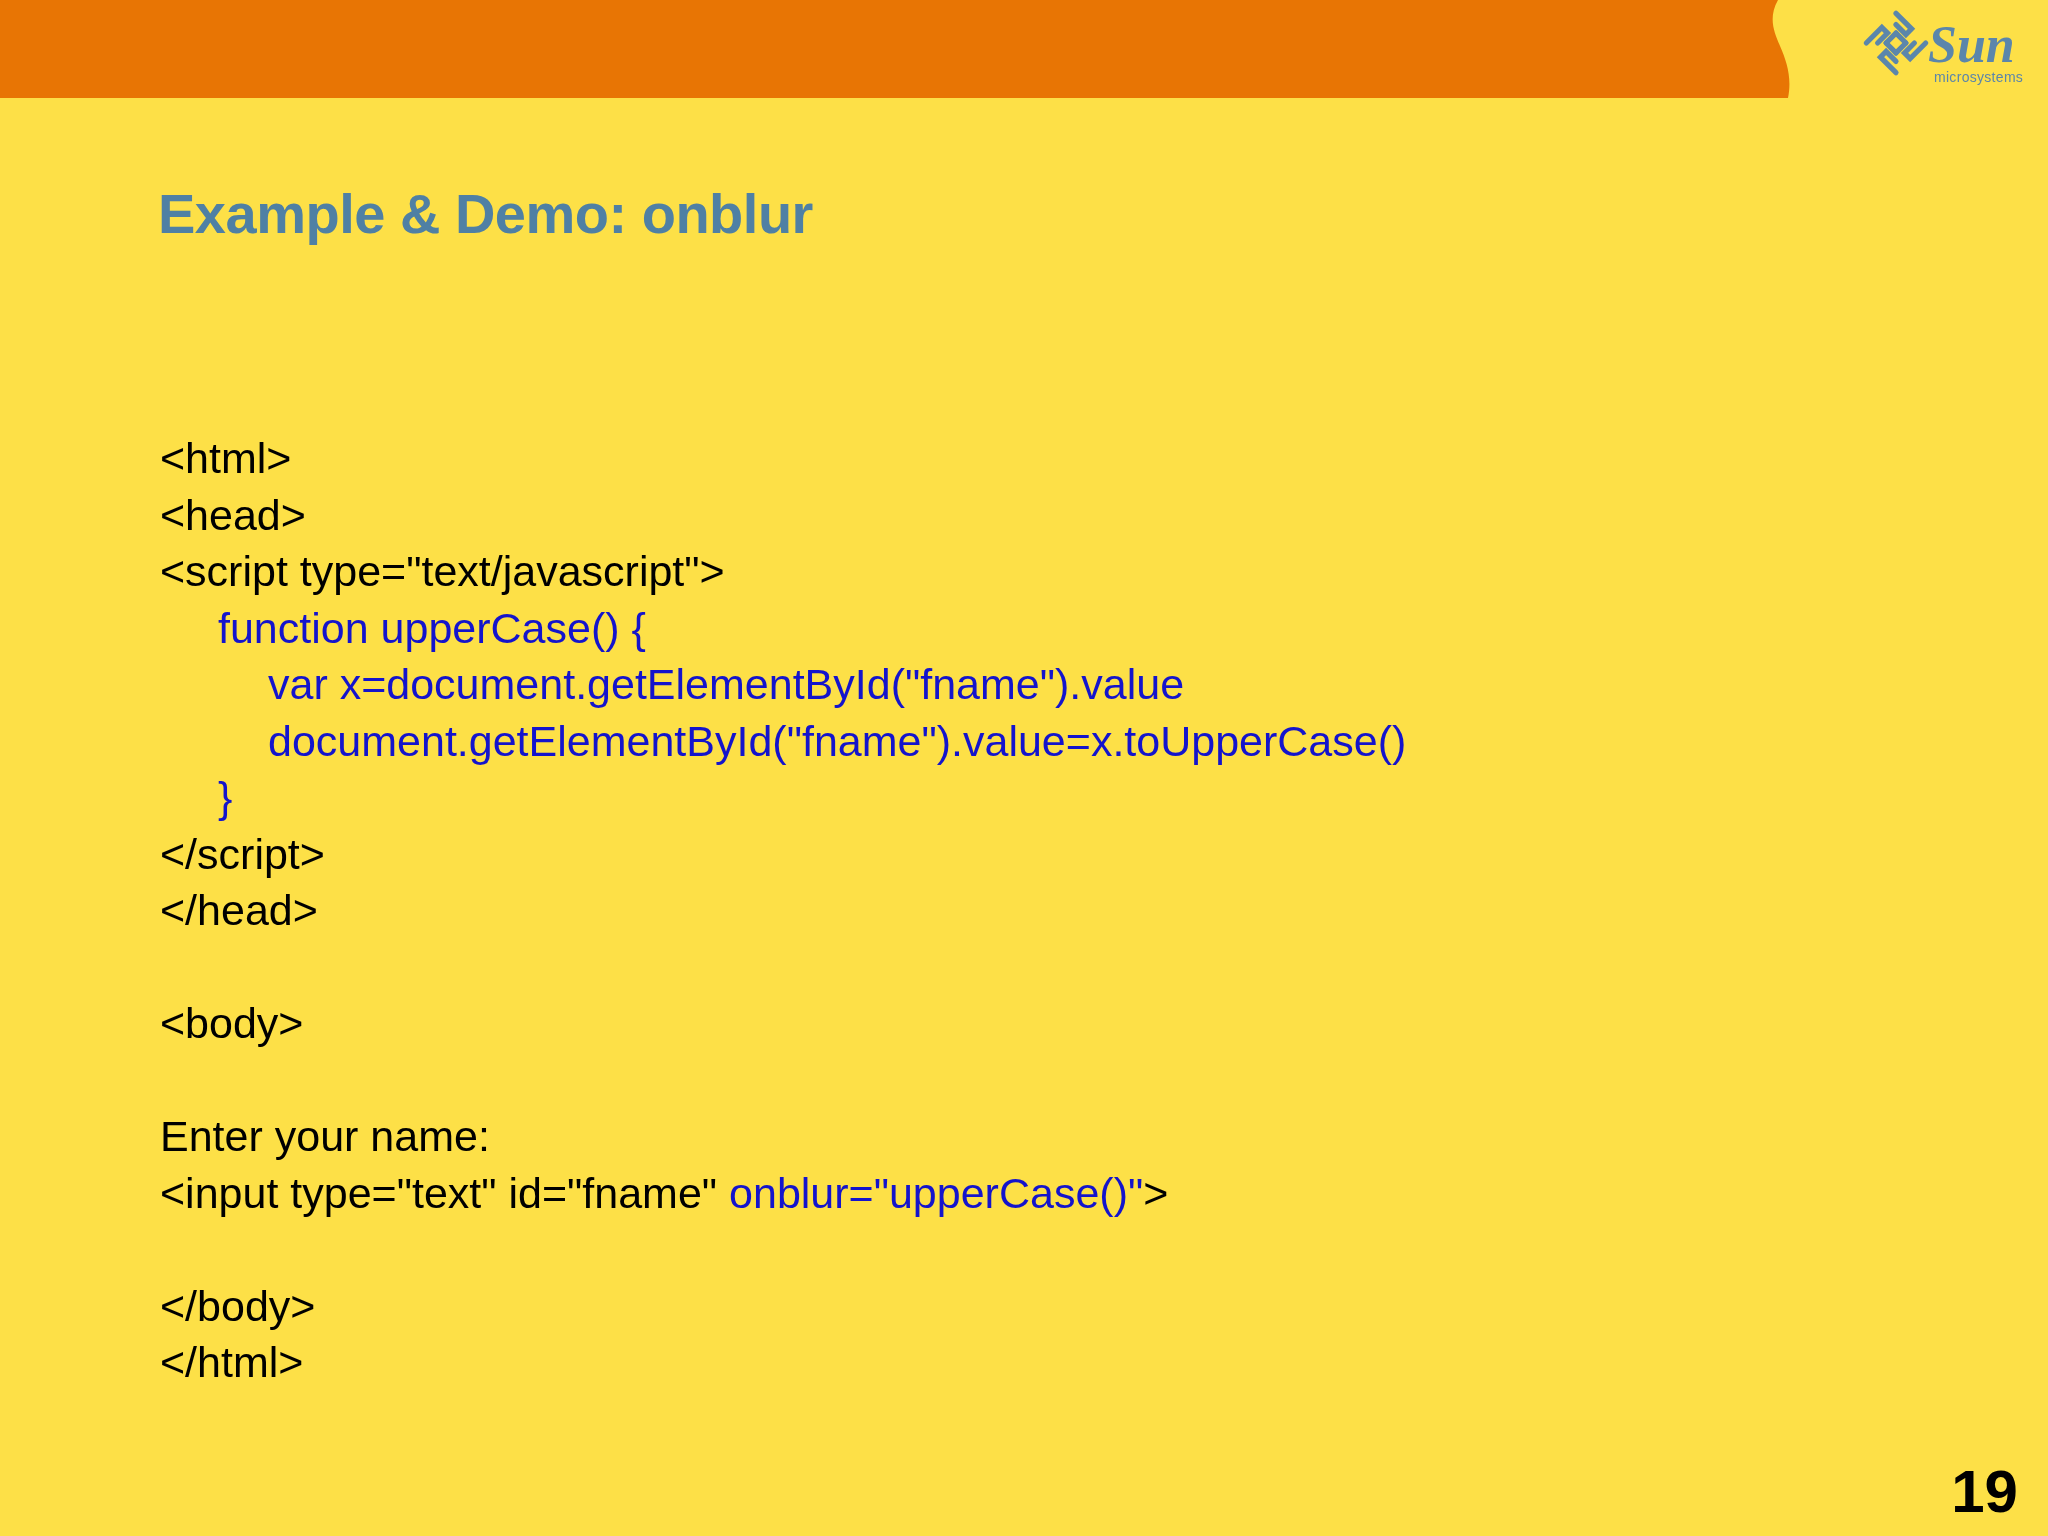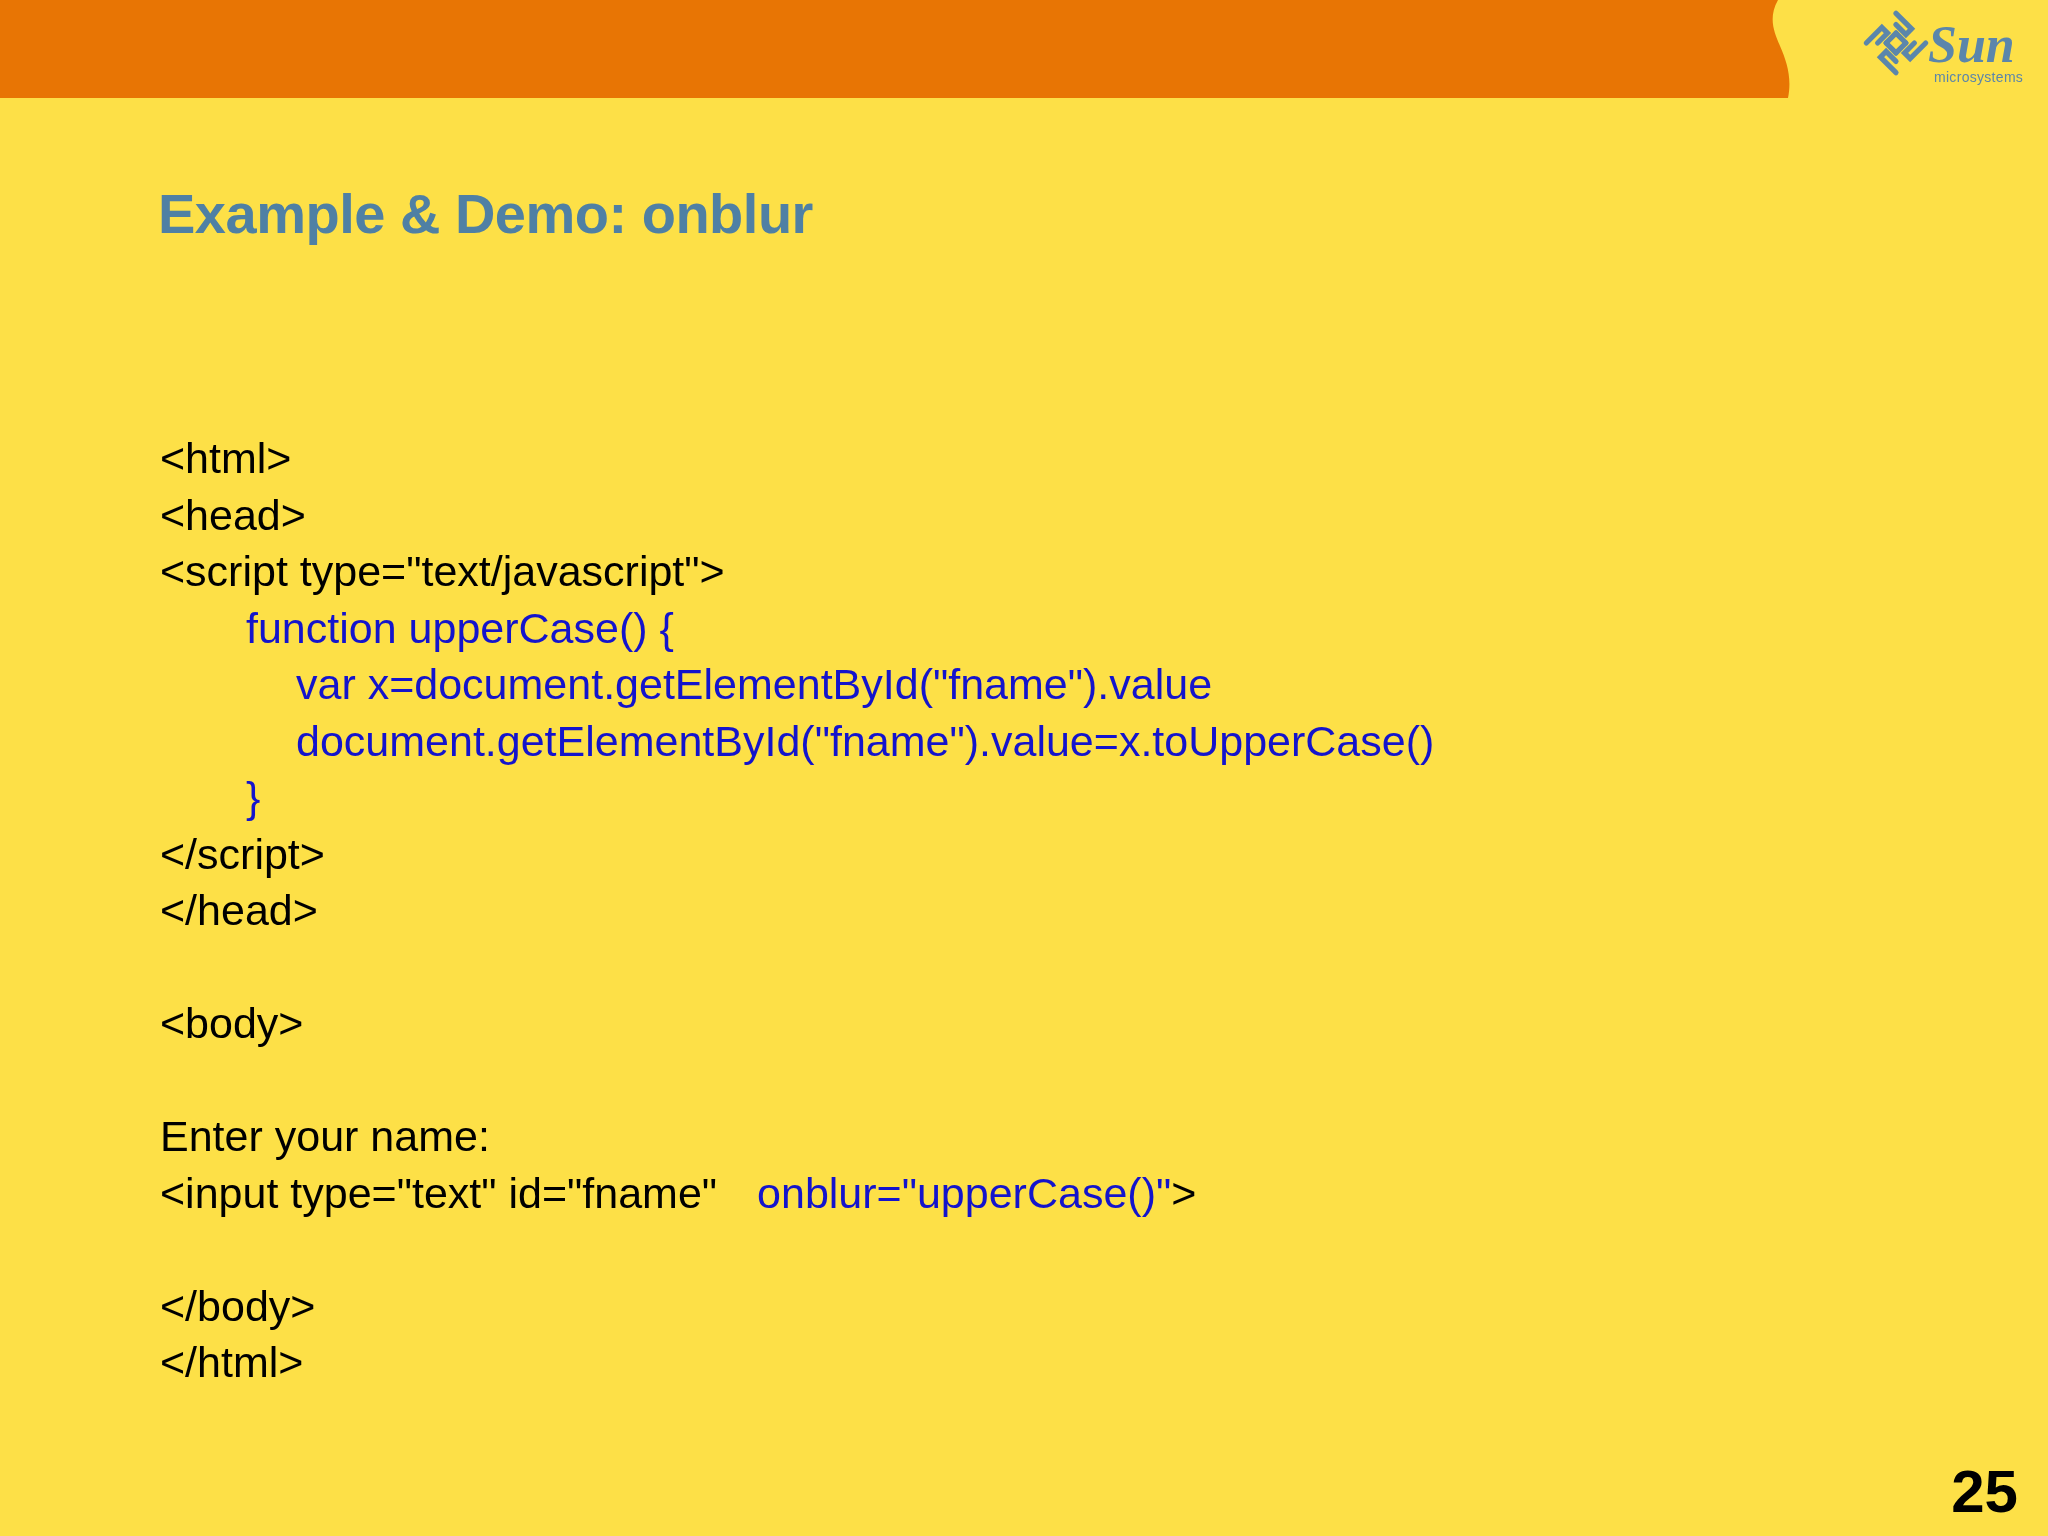--- a/index.html
+++ b/index.html
@@ -70,21 +70,21 @@
     line-height: 56.5px;
     color: #000000;
     white-space: pre;
   }
   .code-line {
     white-space: pre;
     min-height: 56.5px;
   }
   .code-line.blank { height: 56.5px; }
   .tok-black { color: #000000; }
-  .tok-blue  { color: #1414cc; margin-left: 28px; }
+  .tok-blue  { color: #1414cc; }
 
   
   .page-number {
     position: absolute;
     right: 30px;
     bottom: 14px;
     font-size: 60px;
     font-weight: bold;
     color: #000000;
     line-height: 1;
@@ -119,15 +119,15 @@
       </g>
       <text x="66" y="52" font-family="'Liberation Serif', serif" font-size="52" font-style="italic" font-weight="bold" fill="#5b86ab">Sun</text>
       <text x="72" y="72" font-family="'Liberation Sans', sans-serif" font-size="14" letter-spacing="0.3" fill="#5b86ab">microsystems</text>
     </svg>
   </div>
 
   <div class="slide-title">Example &amp; Demo: onblur</div>
 
   <div class="code-block" id="code-block"><div class="code-line" style="padding-left: 0px;"><span class="tok-black">&lt;html&gt;</span></div><div class="code-line" style="padding-left: 0px;"><span class="tok-black">&lt;head&gt;</span></div><div class="code-line" style="padding-left: 0px;"><span class="tok-black">&lt;script type="text/javascript"&gt;</span></div><div class="code-line" style="padding-left: 58px;"><span class="tok-blue">function upperCase() {</span></div><div class="code-line" style="padding-left: 108px;"><span class="tok-blue">var x=document.getElementById("fname").value</span></div><div class="code-line" style="padding-left: 108px;"><span class="tok-blue">document.getElementById("fname").value=x.toUpperCase()</span></div><div class="code-line" style="padding-left: 58px;"><span class="tok-blue">}</span></div><div class="code-line" style="padding-left: 0px;"><span class="tok-black">&lt;/script&gt;</span></div><div class="code-line" style="padding-left: 0px;"><span class="tok-black">&lt;/head&gt;</span></div><div class="code-line blank" style="padding-left: 0px;">&nbsp;</div><div class="code-line" style="padding-left: 0px;"><span class="tok-black">&lt;body&gt;</span></div><div class="code-line blank" style="padding-left: 0px;">&nbsp;</div><div class="code-line" style="padding-left: 0px;"><span class="tok-black">Enter your name:</span></div><div class="code-line" style="padding-left: 0px;"><span class="tok-black">&lt;input type="text" id="fname" </span><span class="tok-blue">onblur="upperCase()"</span><span class="tok-black">&gt;</span></div><div class="code-line blank" style="padding-left: 0px;">&nbsp;</div><div class="code-line" style="padding-left: 0px;"><span class="tok-black">&lt;/body&gt;</span></div><div class="code-line" style="padding-left: 0px;"><span class="tok-black">&lt;/html&gt;</span></div></div>
 
-  <div class="page-number">25</div>
+  <div class="page-number">19</div>
 
 </div>
 
 </body></html>

